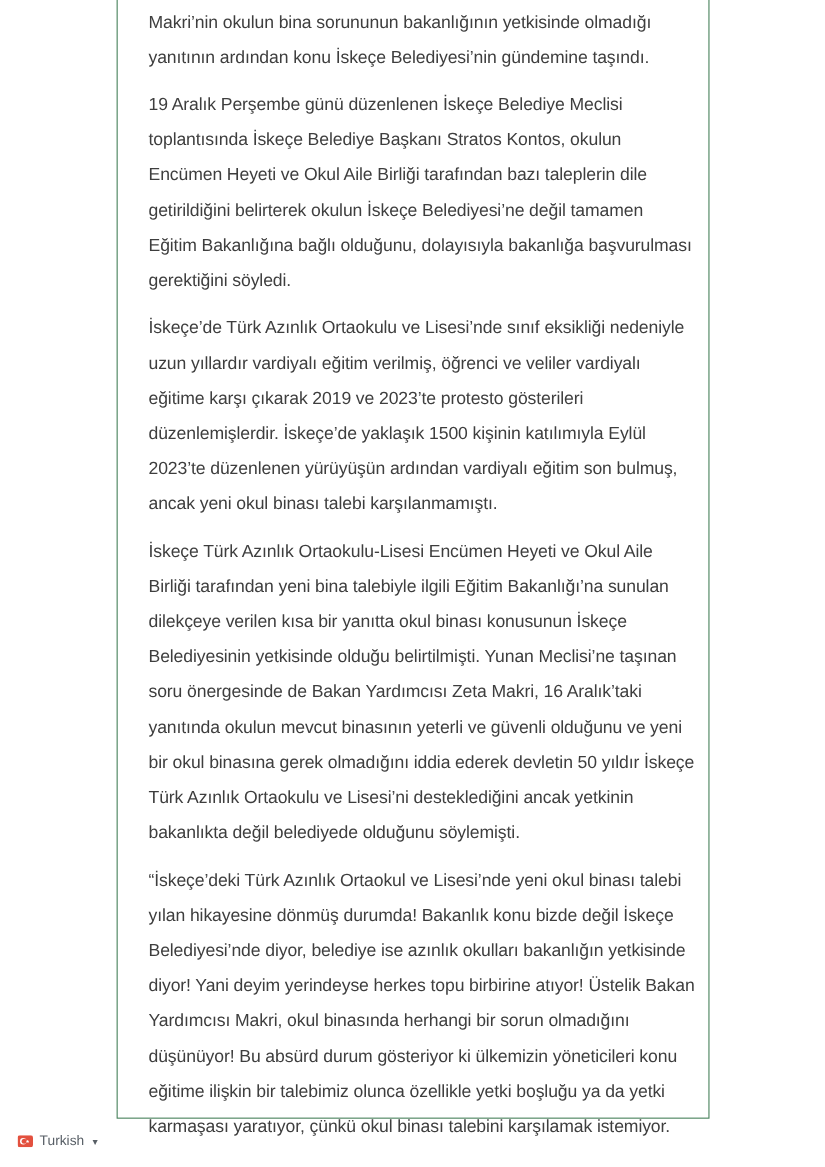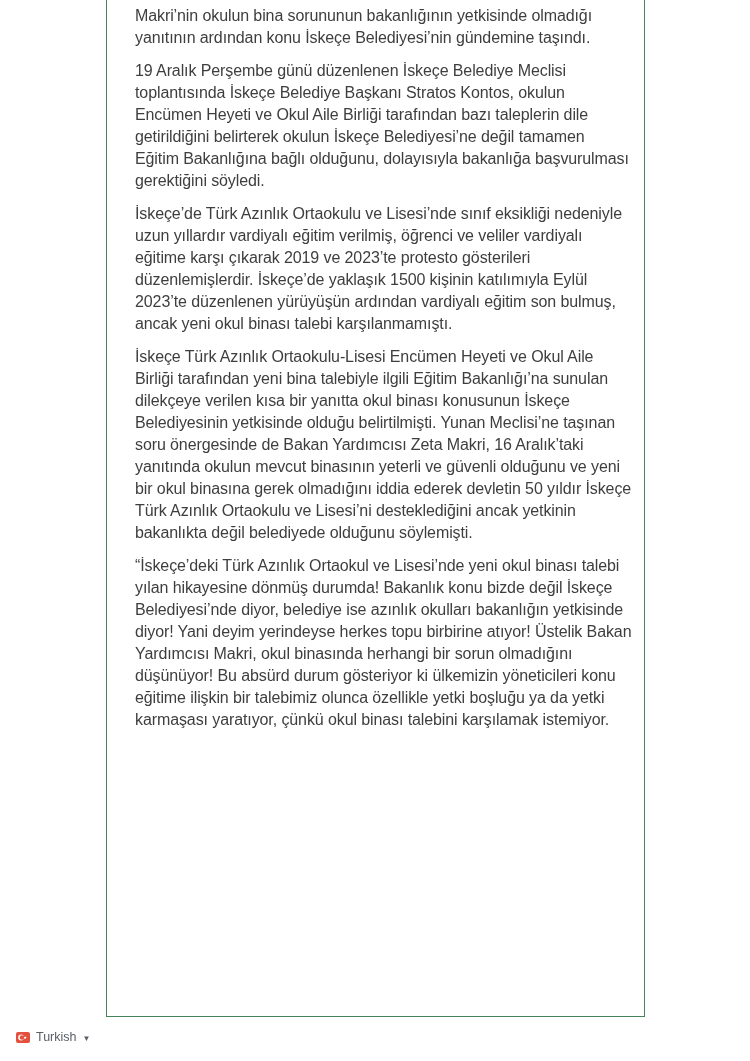--- a/index.html
+++ b/index.html
@@ -21,21 +21,21 @@
     width: 539px;
     height: 1043px;
     background: #ffffff;
     border: 1.5px solid #47805a;
     box-sizing: border-box;
     padding: 30px 12px 0 28px;
   }
   .article-box p {
     margin: 0 0 11px 0;
     font-size: 16px;
-    line-height: 22px;
+    line-height: 32px;
     color: #3e3e3e;
     letter-spacing: -0.1px;
   }
   .lang-widget {
     position: absolute;
     left: 16px;
     top: 1029px;
     height: 16px;
     display: flex;
     align-items: center;

